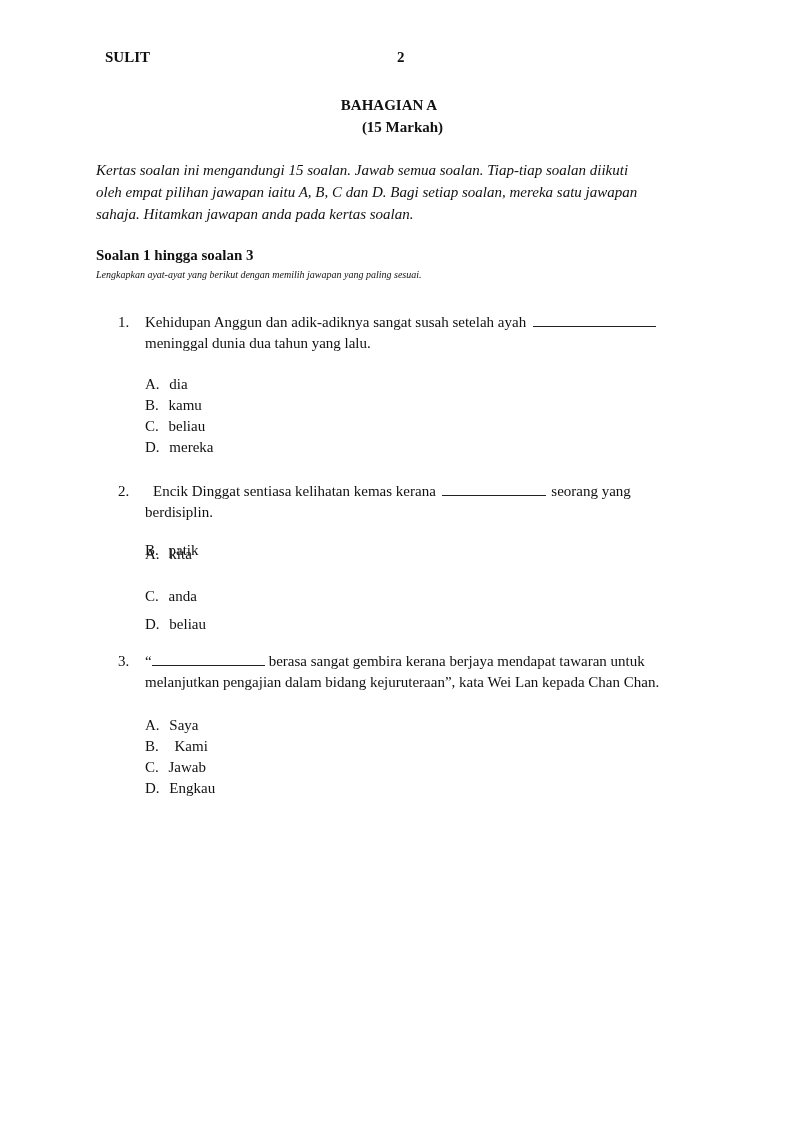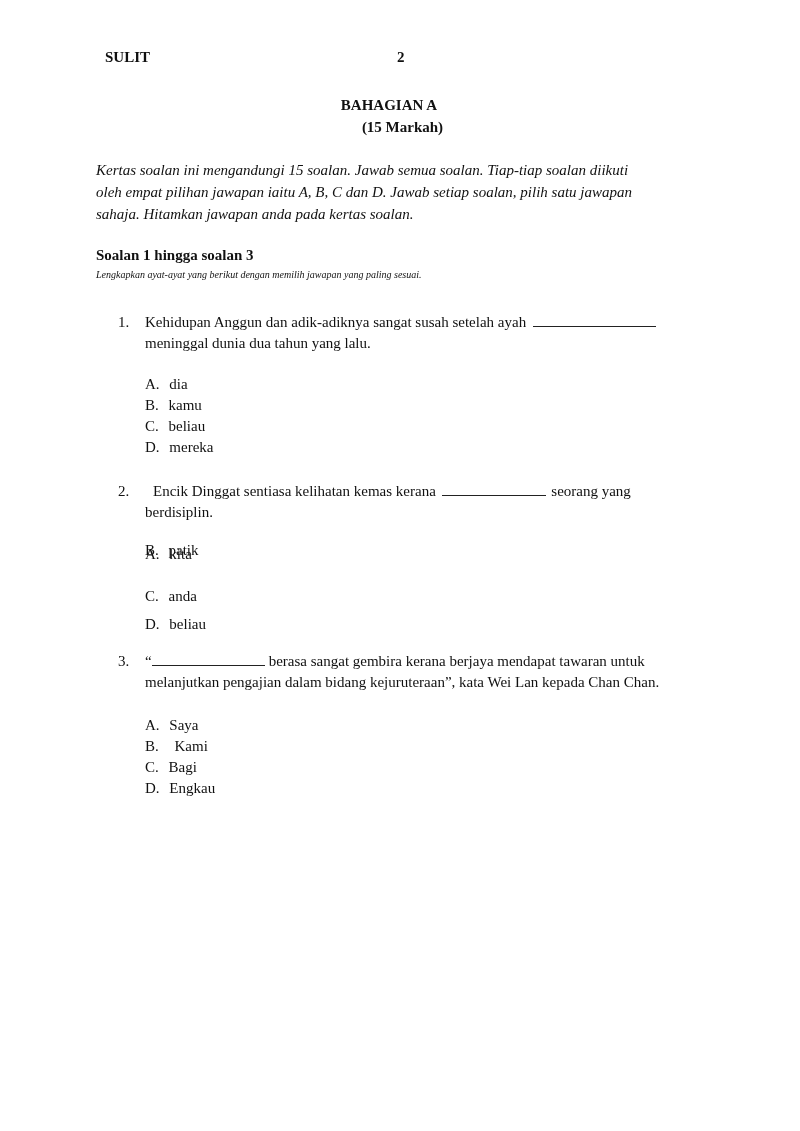--- a/index.html
+++ b/index.html
@@ -48,21 +48,21 @@
 </head>
 <body>
 
 <div id="hdr-sulit" class="abs bold">SULIT</div>
 <div id="hdr-page" class="abs bold">2</div>
 
 <div id="section-title" class="abs bold">BAHAGIAN A</div>
 <div id="section-marks" class="abs bold">(15 Markah)</div>
 
 <div id="instr-0" class="abs instr-line">Kertas soalan ini mengandungi 15 soalan. Jawab semua soalan. Tiap-tiap soalan diikuti</div>
-<div id="instr-1" class="abs instr-line">oleh empat pilihan jawapan iaitu A, B, C dan D. Jawab setiap soalan, pilih satu jawapan</div>
+<div id="instr-1" class="abs instr-line">oleh empat pilihan jawapan iaitu A, B, C dan D. Bagi setiap soalan, mereka satu jawapan</div>
 <div id="instr-2" class="abs instr-line">sahaja. Hitamkan jawapan anda pada kertas soalan.</div>
 
 <div id="group-heading" class="abs">Soalan 1 hingga soalan 3</div>
 <div id="group-instruction" class="abs">Lengkapkan ayat-ayat yang berikut dengan memilih jawapan yang paling sesuai.</div>
 
 <div>
   <div class="abs q-num" style="left:118px; top:314px;">1.</div>
   <div class="abs q-line" style="left:145px; top:314px;">
     <span>Kehidupan Anggun dan adik-adiknya sangat susah setelah ayah</span>
     <span class="blank" style="width:123px; margin-left:3px;"></span>
@@ -124,19 +124,19 @@
   <div class="abs" style="left:145px; top:717px;">
     <span class="opt-letter">A.</span>
     <span class="opt-text" style="margin-left:6px;">Saya</span>
   </div>
   <div class="abs" style="left:145px; top:738px;">
     <span class="opt-letter">B.</span>
     <span class="opt-text" style="margin-left:12px;text-align:center;">Kami</span>
   </div>
   <div class="abs" style="left:145px; top:759px;">
     <span class="opt-letter">C.</span>
-    <span class="opt-text" style="margin-left:6px;">Bagi</span>
+    <span class="opt-text" style="margin-left:6px;">Jawab</span>
   </div>
   <div class="abs" style="left:145px; top:780px;">
     <span class="opt-letter">D.</span>
     <span class="opt-text" style="margin-left:6px;">Engkau</span>
   </div>
 </div>
 
 </body></html>

